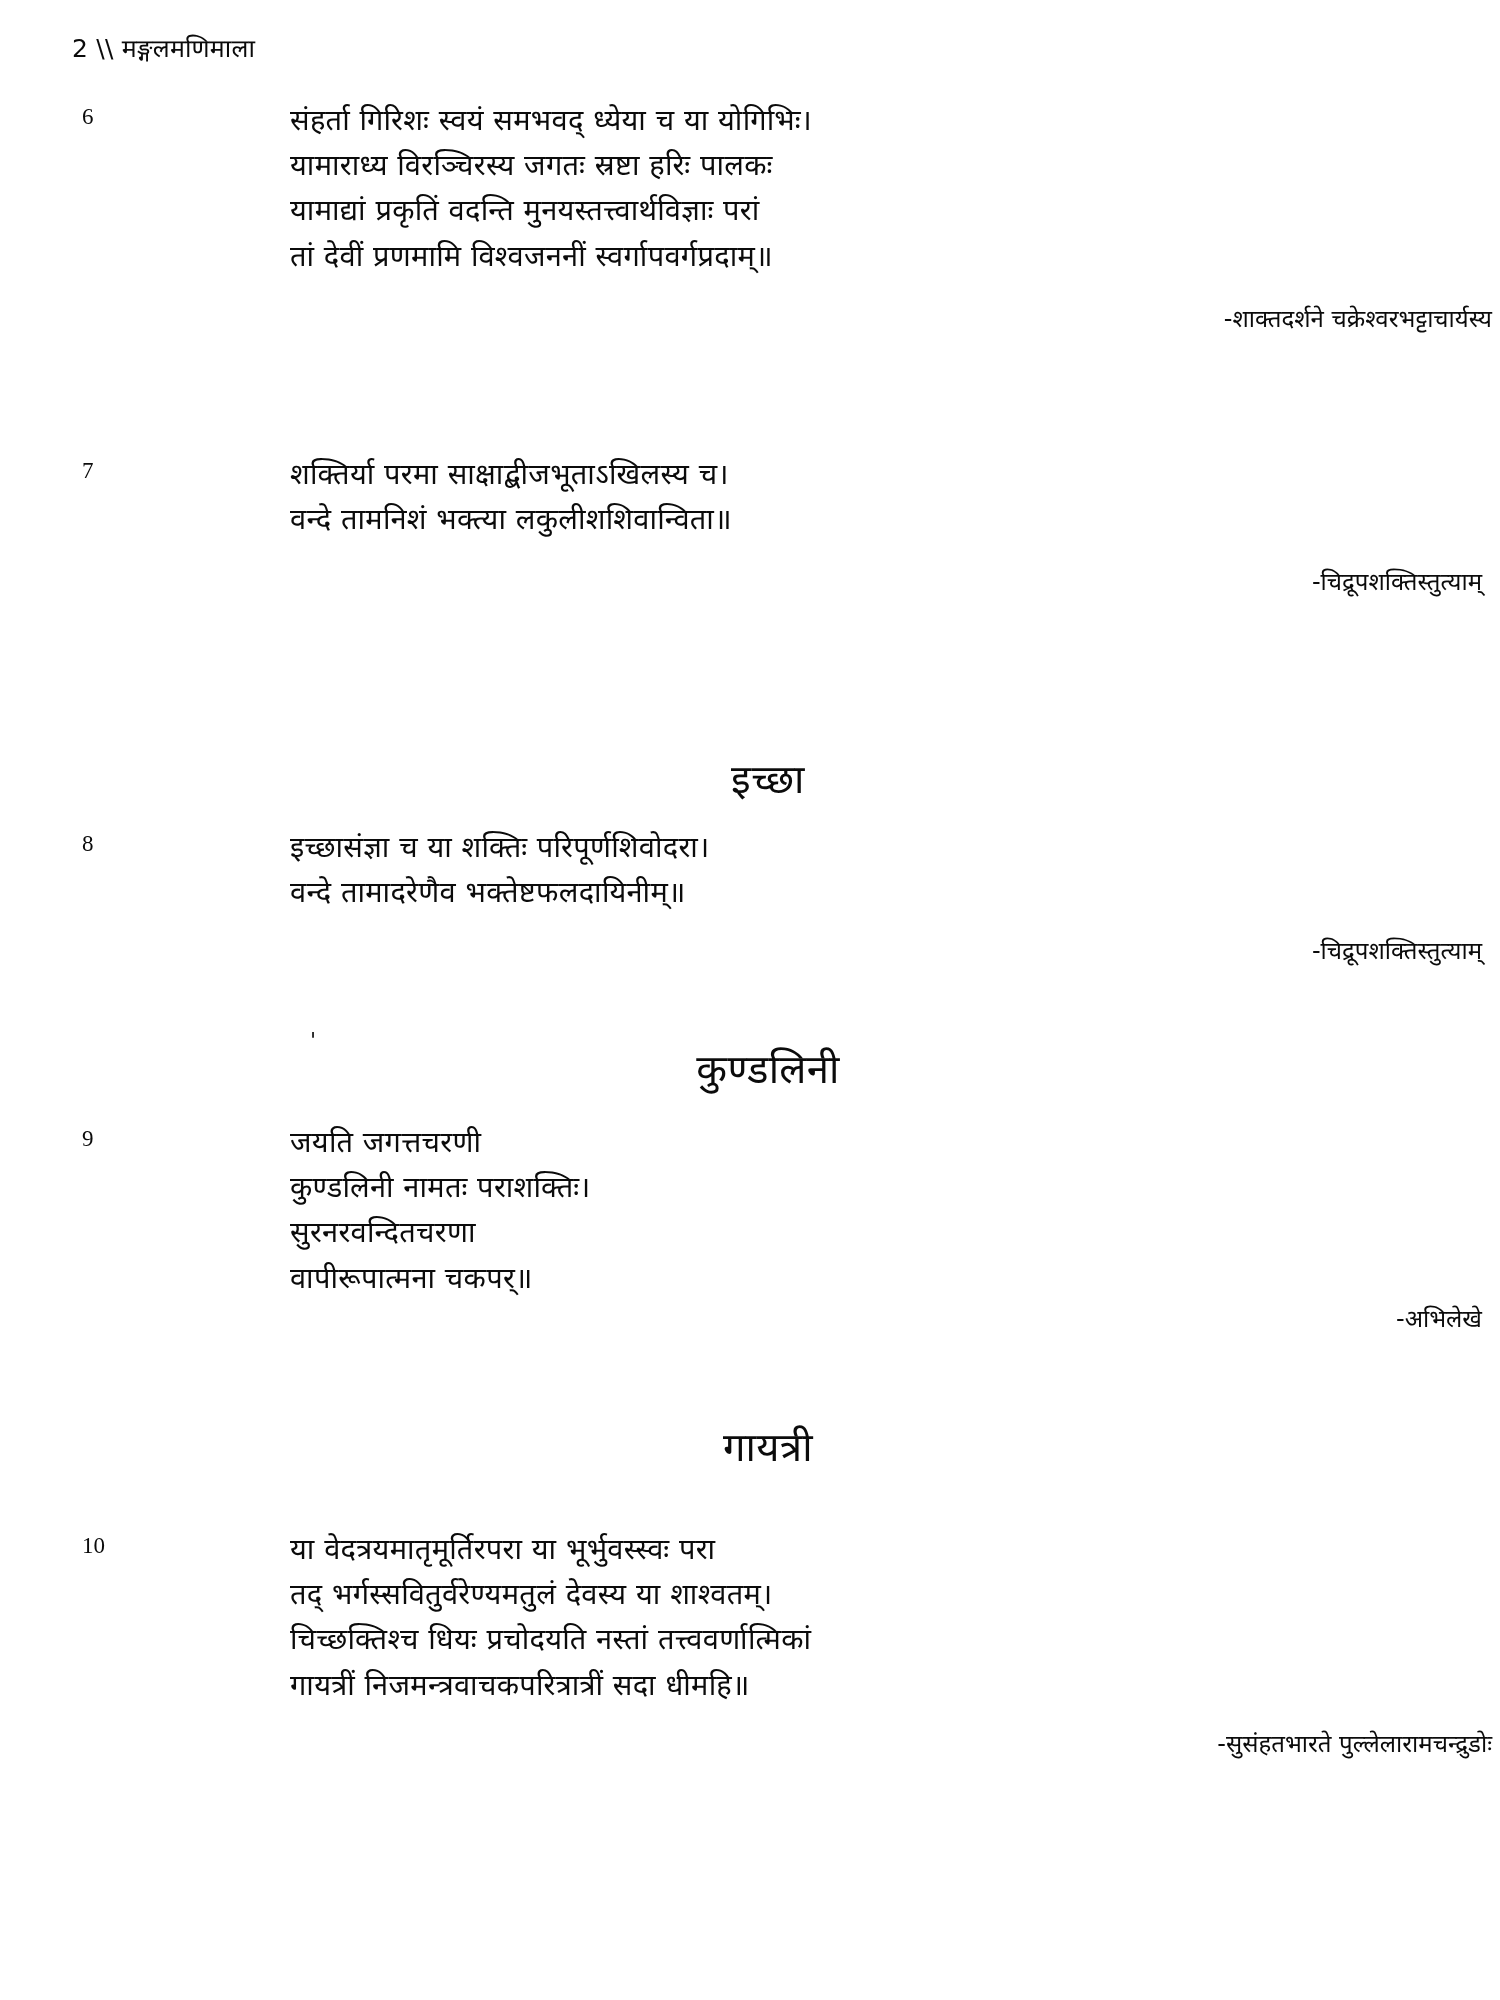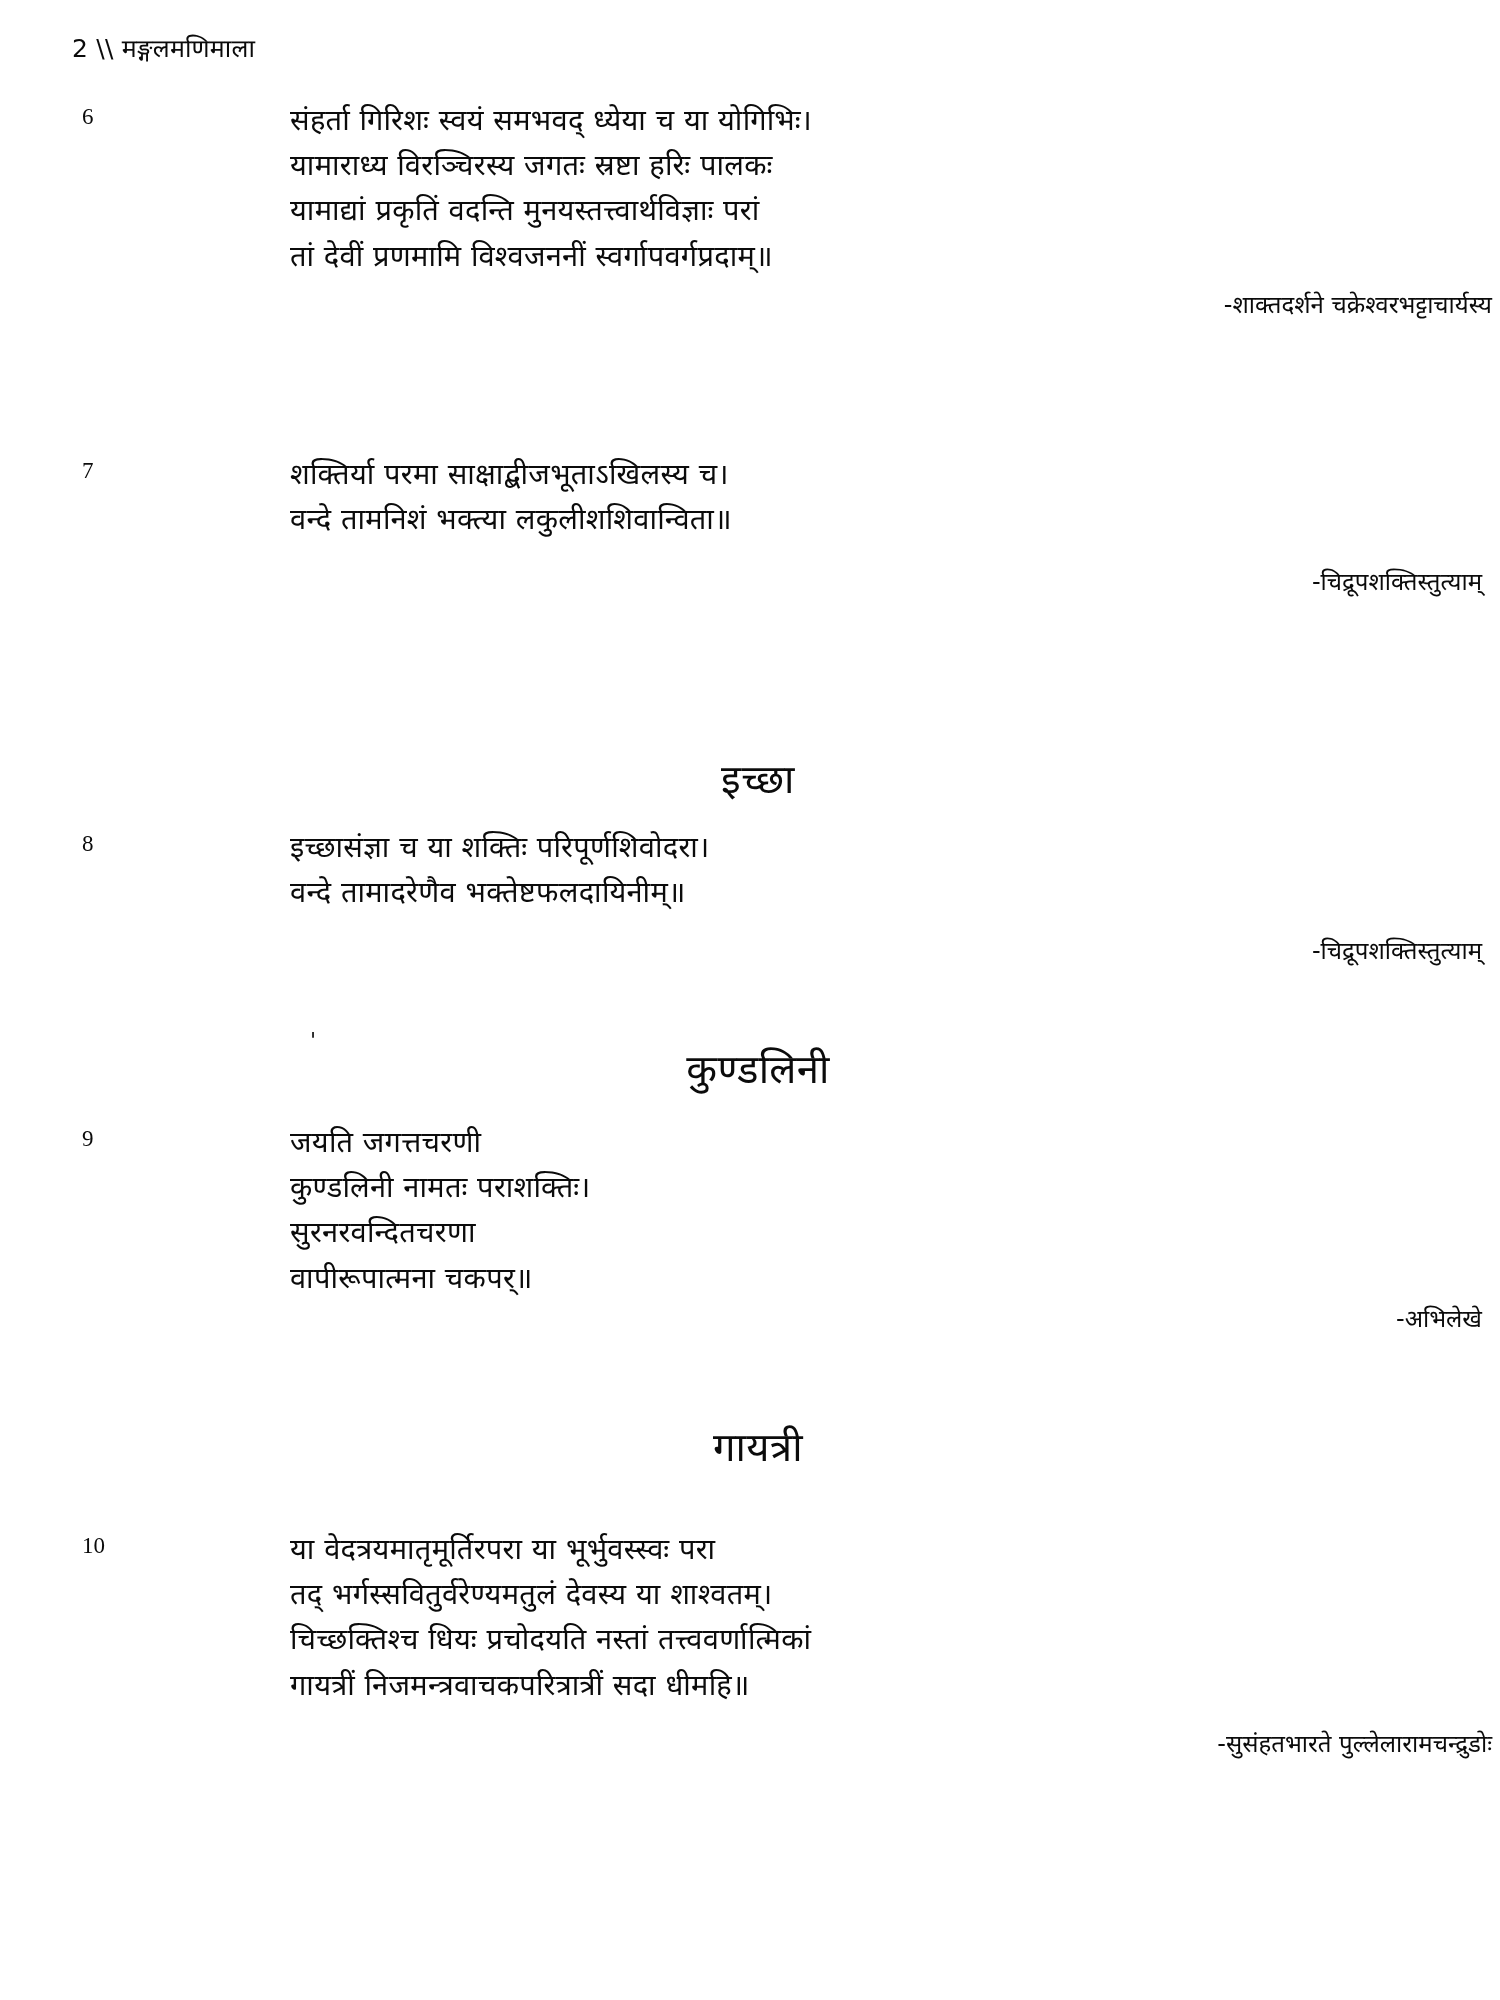--- a/index.html
+++ b/index.html
@@ -13,21 +13,21 @@
     position: relative;
     font-family: "DejaVu Sans", sans-serif;
     color: #0b0b0b;
     overflow: hidden;
   }
   .page {
     position: relative;
     width: 1444px;
     height: 2000px;
     box-sizing: border-box;
-    padding: 8px;
+    padding: 18px;
   }
 
   
   .page-header {
     position: absolute;
     top: 30px;
     left: 72px;
     font-size: 25px;
     letter-spacing: 0.2px;
     white-space: nowrap;
@@ -99,21 +99,21 @@
   <div class="page-header">2 \\ मङ्गलमणिमाला</div>
 
   <div class="verse" style="top:98px;">
     <div class="verse-num">6</div>
     <div class="verse-lines">
       <div class="vline">संहर्ता गिरिशः स्वयं समभवद् ध्येया च या योगिभिः।</div>
       <div class="vline">यामाराध्य विरञ्चिरस्य जगतः स्रष्टा हरिः पालकः</div>
       <div class="vline">यामाद्यां प्रकृतिं वदन्ति मुनयस्तत्त्वार्थविज्ञाः परां</div>
       <div class="vline">तां देवीं प्रणमामि विश्वजननीं स्वर्गापवर्गप्रदाम्॥</div>
     </div>
-    <div class="attrib attrib-wide" style="margin-top:8px;">-शाक्तदर्शने चक्रेश्वरभट्टाचार्यस्य</div>
+    <div class="attrib attrib-wide" style="margin-top:22px;">-शाक्तदर्शने चक्रेश्वरभट्टाचार्यस्य</div>
   </div>
 
   <div class="verse" style="top:452px;">
     <div class="verse-num">7</div>
     <div class="verse-lines">
       <div class="vline">शक्तिर्या परमा साक्षाद्बीजभूताऽखिलस्य च।</div>
       <div class="vline">वन्दे तामनिशं भक्त्या लकुलीशशिवान्विता॥</div>
     </div>
     <div class="attrib" style="margin-top:22px;">-चिद्रूपशक्तिस्तुत्याम्</div>
   </div>

